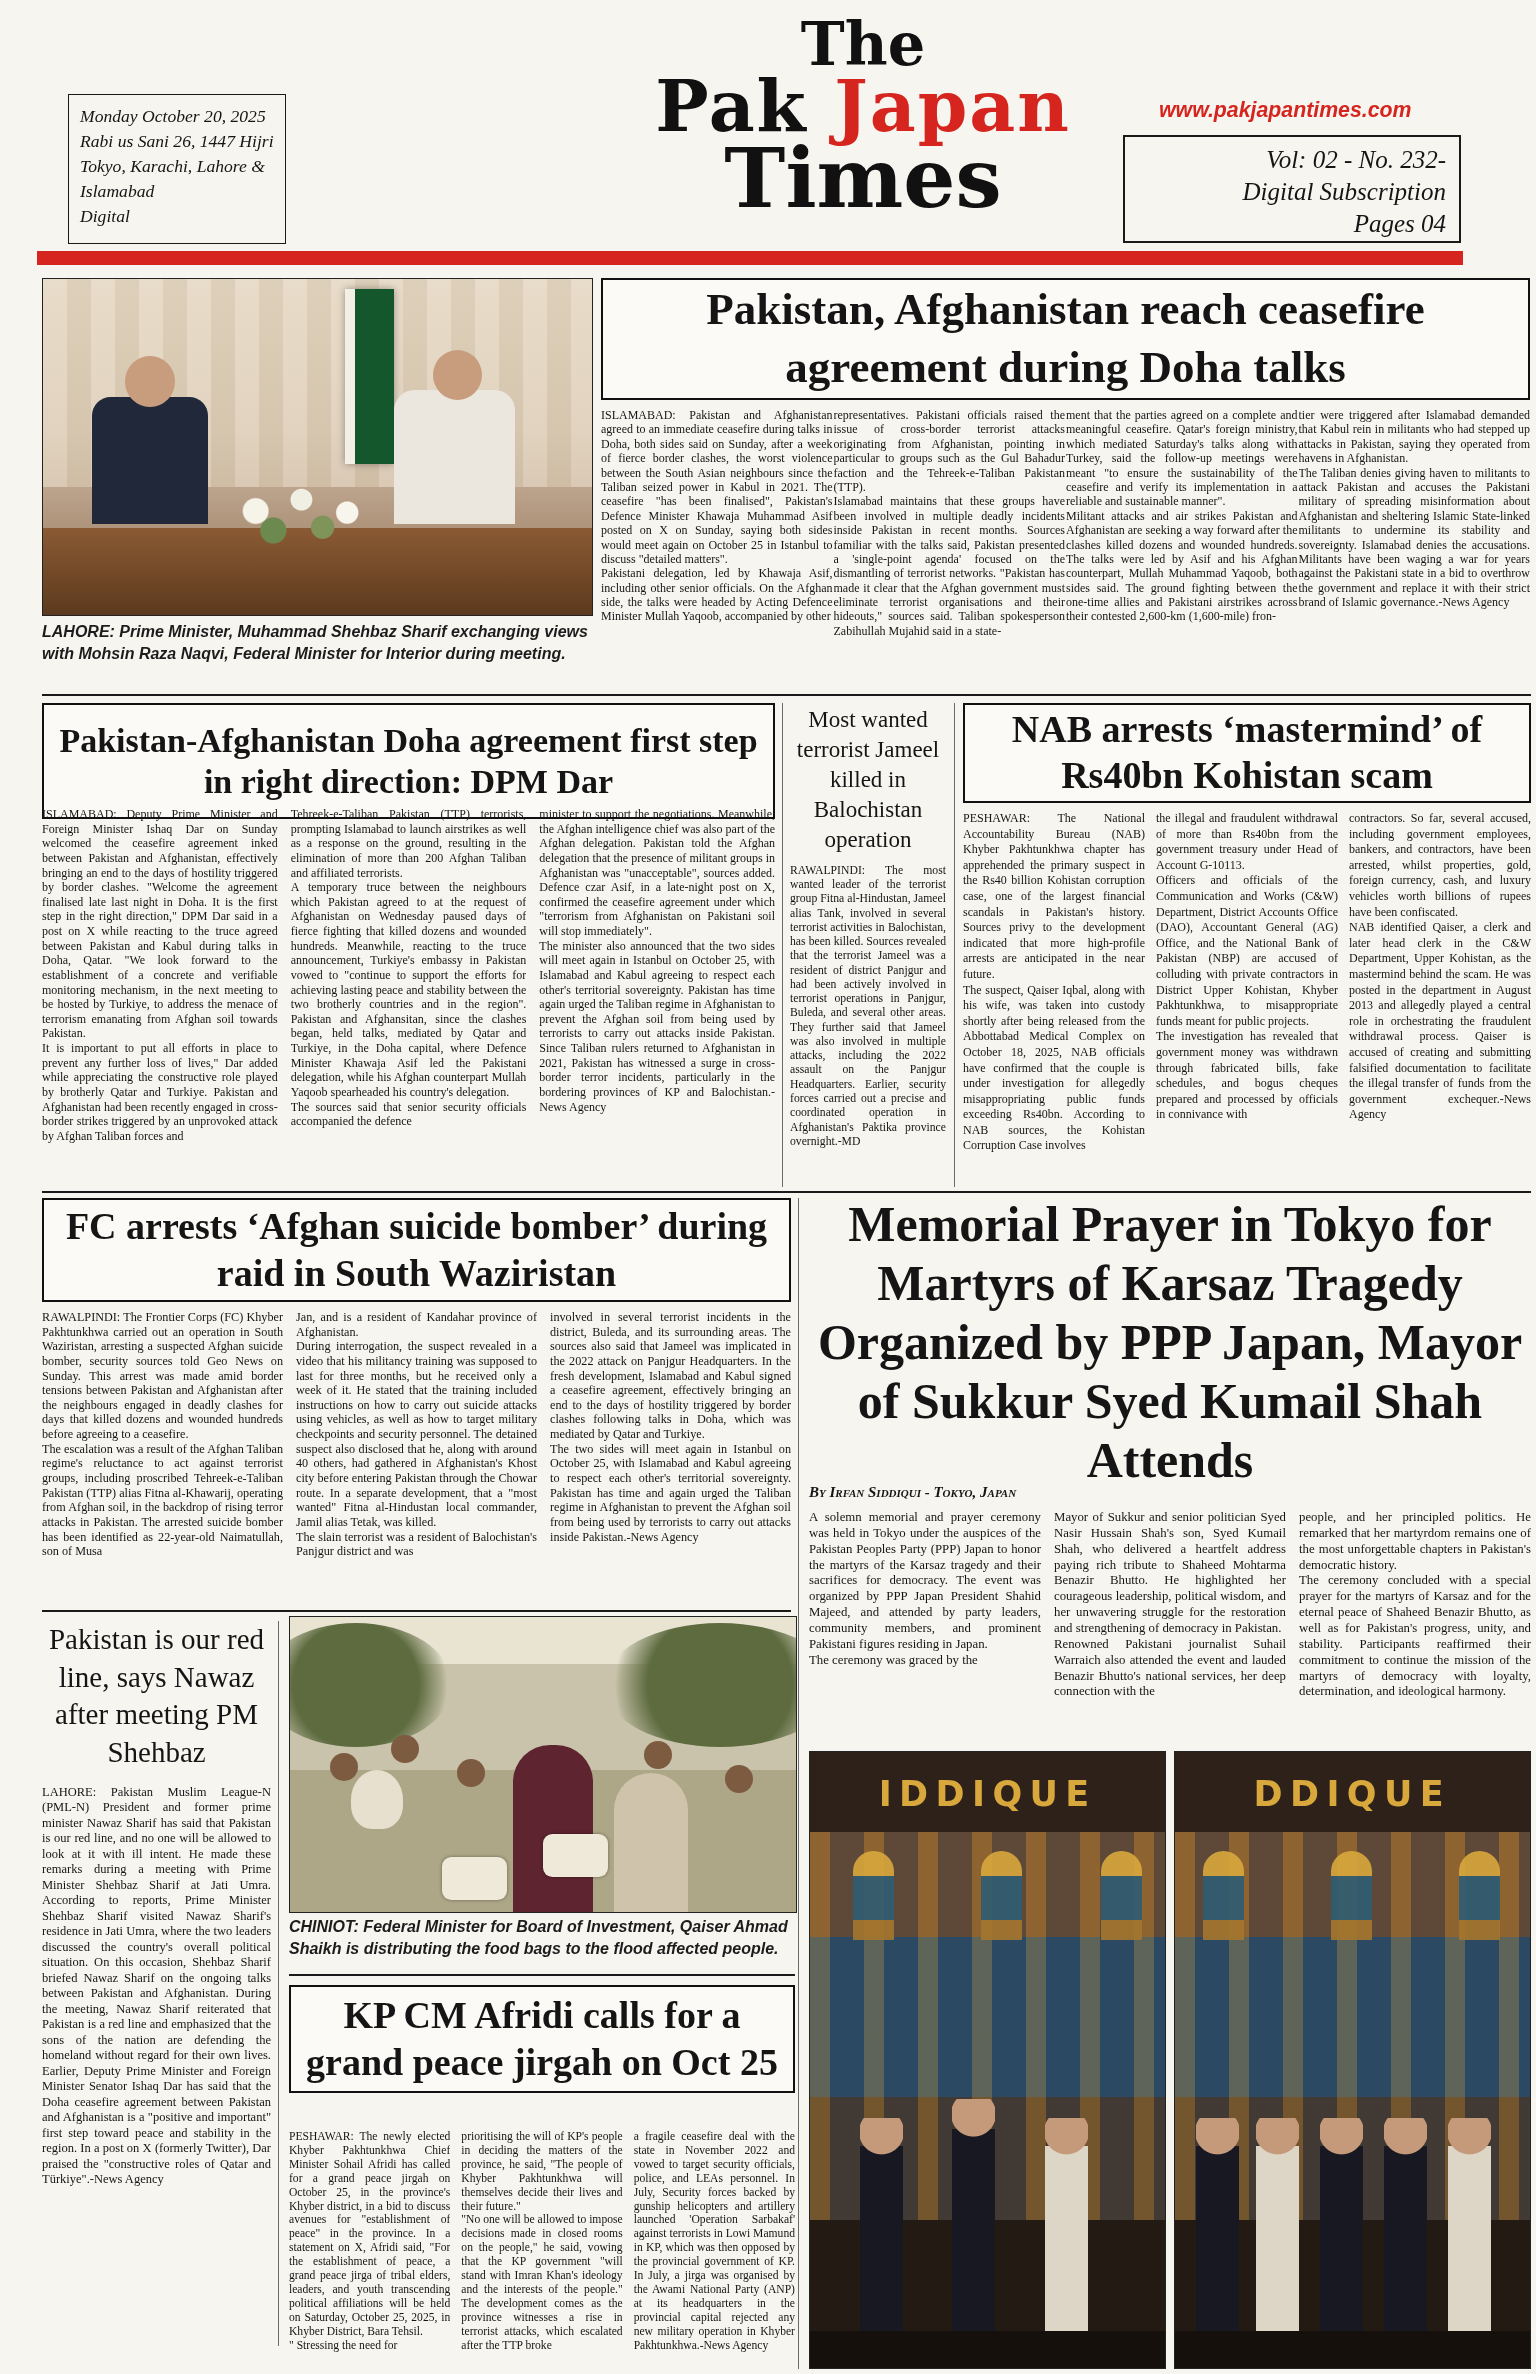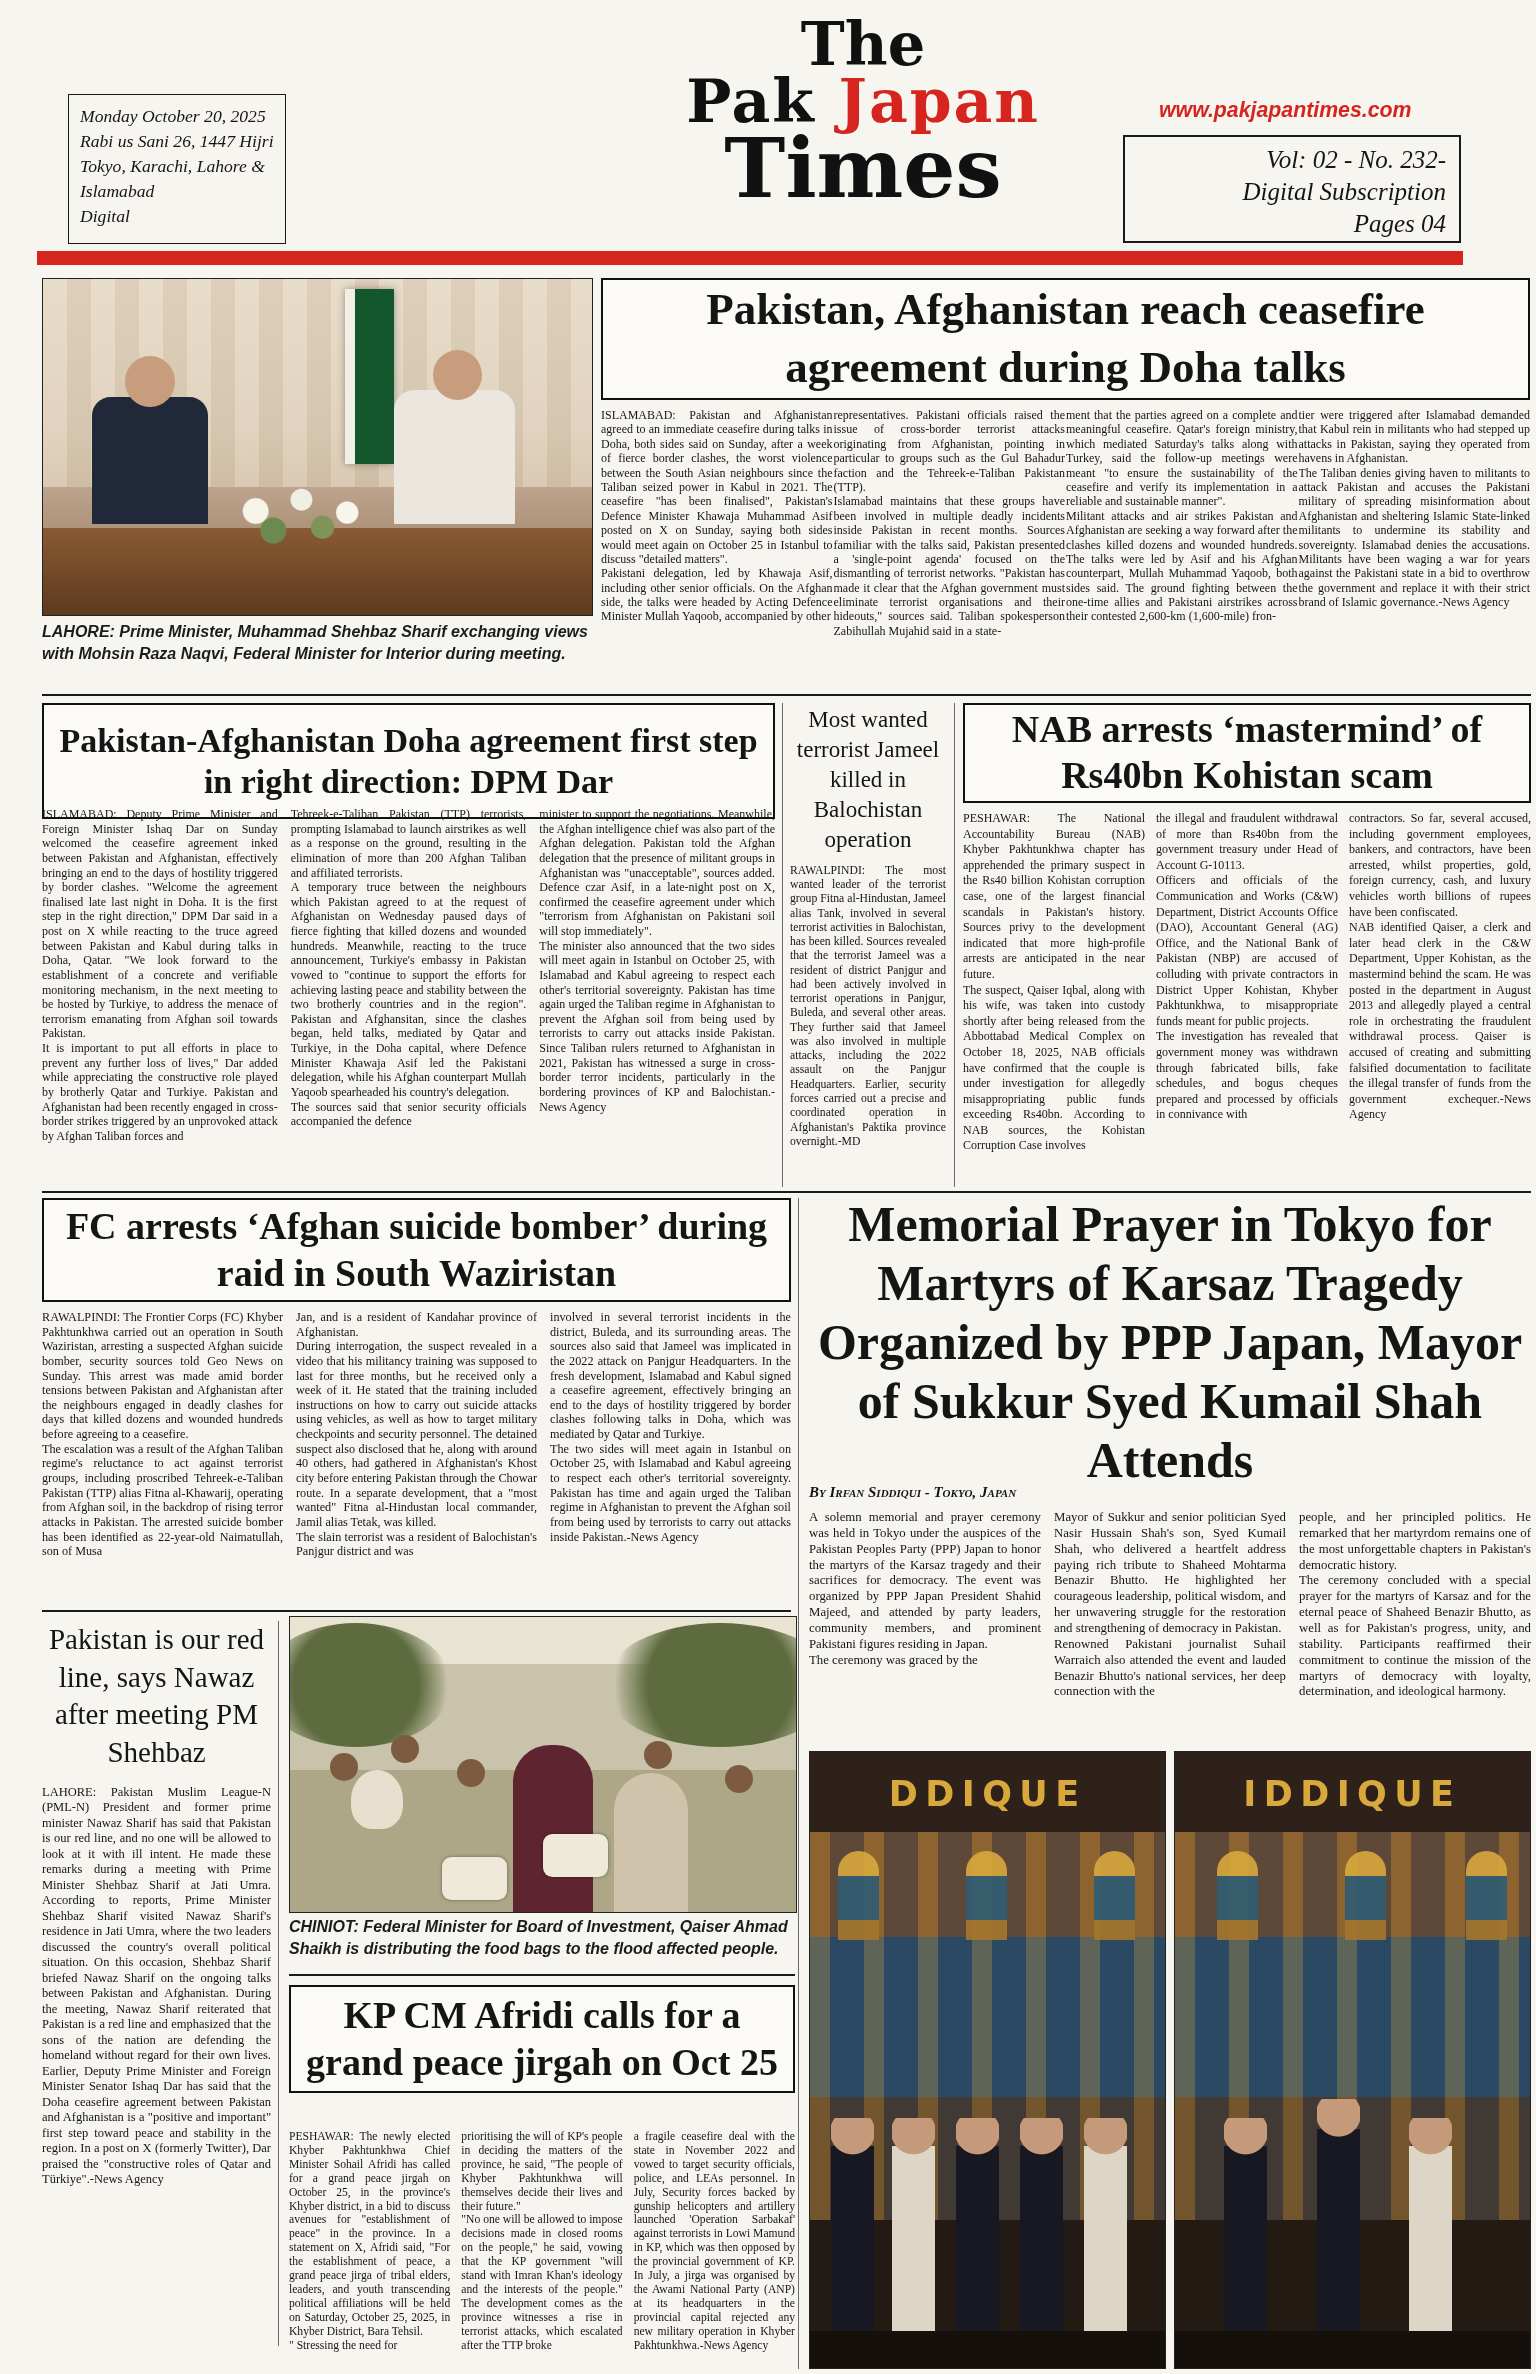--- a/index.html
+++ b/index.html
@@ -5,21 +5,21 @@
   html,body{margin:0;padding:0;background:#888;}
   #page{position:relative;width:1536px;height:2375px;margin:0 auto;background:#f7f5f0;
         font-family:"Liberation Serif",serif;color:#151515;overflow:hidden;}
   .abs{position:absolute;}
   
   .dateline-box{left:68px;top:94px;width:218px;height:150px;border:1.9px solid #1a1a1a;
         padding:9.3px 11px;box-sizing:border-box;font-style:italic;font-size:17.6px;line-height:1.42;}
   .masthead{left:557px;top:16.7px;width:612px;text-align:center;font-family:"DejaVu Serif",serif;
         font-weight:bold;color:#111;line-height:.95;}
   .mast-line1{font-size:59px;}
-  .mast-line2{font-size:60px;letter-spacing:1.9px;}
+  .mast-line2{font-size:71px;letter-spacing:1.9px;}
   .mast-line3{font-size:82px;}
   .mast-red{color:#d6251f;}
   .website{left:1159px;top:98px;width:297px;color:#d6251f;
         font-family:"Liberation Sans",sans-serif;font-weight:bold;font-style:italic;font-size:21.3px;}
   .vol-box{left:1123px;top:135px;width:338px;height:108px;border:2.8px solid #1a1a1a;
         box-sizing:border-box;padding:7.4px 13px;text-align:right;font-style:italic;
         font-size:25px;line-height:1.28;}
   .red-bar{left:37px;top:251px;width:1426px;height:14px;background:#d6251f;}
   
   .hline{background:#1a1a1a;height:1.9px;}
@@ -212,41 +212,41 @@
     <div class="col">A solemn memorial and prayer ceremony was held in Tokyo under the auspices of the Pakistan Peoples Party (PPP) Japan to honor the martyrs of the Karsaz tragedy and their sacrifices for democracy. The event was organized by PPP Japan President Shahid Majeed, and attended by party leaders, community members, and prominent Pakistani figures residing in Japan.
 The ceremony was graced by the</div>
     <div class="col">Mayor of Sukkur and senior politician Syed Nasir Hussain Shah's son, Syed Kumail Shah, who delivered a heartfelt address paying rich tribute to Shaheed Mohtarma Benazir Bhutto. He highlighted her courageous leadership, political wisdom, and her unwavering struggle for the restoration and strengthening of democracy in Pakistan.
 Renowned Pakistani journalist Suhail Warraich also attended the event and lauded Benazir Bhutto's national services, her deep connection with the</div>
     <div class="col">people, and her principled politics. He remarked that her martyrdom remains one of the most unforgettable chapters in Pakistan's democratic history.
 The ceremony concluded with a special prayer for the martyrs of Karsaz and for the eternal peace of Shaheed Benazir Bhutto, as well as for Pakistan's progress, unity, and stability. Participants reaffirmed their commitment to continue the mission of the martyrs of democracy with loyalty, determination, and ideological harmony.</div>
   </div>
 
   <div class="mem-photos">
     <div class="mem-photo">
+      <div class="mem-letters">IDDIQUE</div>
+      <div class="mem-pattern"></div>
+      <div class="arch" style="left:12%"></div>
+      <div class="arch" style="left:48%"></div>
+      <div class="arch" style="left:82%"></div>
+      <div class="person" style="left:14%"></div>
+      <div class="person" style="left:40%;height:232px"></div>
+      <div class="person white" style="left:66%"></div>
+      <div class="mem-floor"></div>
+    </div>
+    <div class="mem-photo">
       <div class="mem-letters">DDIQUE</div>
       <div class="mem-pattern"></div>
       <div class="arch" style="left:8%"></div>
       <div class="arch" style="left:44%"></div>
       <div class="arch" style="left:80%"></div>
       <div class="person" style="left:6%"></div>
       <div class="person white" style="left:23%"></div>
       <div class="person" style="left:41%"></div>
       <div class="person" style="left:59%"></div>
       <div class="person white" style="left:77%"></div>
-      <div class="mem-floor"></div>
-    </div>
-    <div class="mem-photo">
-      <div class="mem-letters">IDDIQUE</div>
-      <div class="mem-pattern"></div>
-      <div class="arch" style="left:12%"></div>
-      <div class="arch" style="left:48%"></div>
-      <div class="arch" style="left:82%"></div>
-      <div class="person" style="left:14%"></div>
-      <div class="person" style="left:40%;height:232px"></div>
-      <div class="person white" style="left:66%"></div>
       <div class="mem-floor"></div>
     </div>
   </div>
 
   <div class="abs redline">
     <div class="redline-h">Pakistan is our red line, says Nawaz after meeting PM Shehbaz</div>
     <div class="redline-b">LAHORE: Pakistan Muslim League-N (PML-N) President and former prime minister Nawaz Sharif has said that Pakistan is our red line, and no one will be allowed to look at it with ill intent. He made these remarks during a meeting with Prime Minister Shehbaz Sharif at Jati Umra. According to reports, Prime Minister Shehbaz Sharif visited Nawaz Sharif's residence in Jati Umra, where the two leaders discussed the country's overall political situation. On this occasion, Shehbaz Sharif briefed Nawaz Sharif on the ongoing talks between Pakistan and Afghanistan. During the meeting, Nawaz Sharif reiterated that Pakistan is a red line and emphasized that the sons of the nation are defending the homeland without regard for their own lives. Earlier, Deputy Prime Minister and Foreign Minister Senator Ishaq Dar has said that the Doha ceasefire agreement between Pakistan and Afghanistan is a "positive and important" first step toward peace and stability in the region. In a post on X (formerly Twitter), Dar praised the "constructive roles of Qatar and Türkiye".-News Agency</div>
   </div>
 
   <div class="abs vline vline-d"></div>

